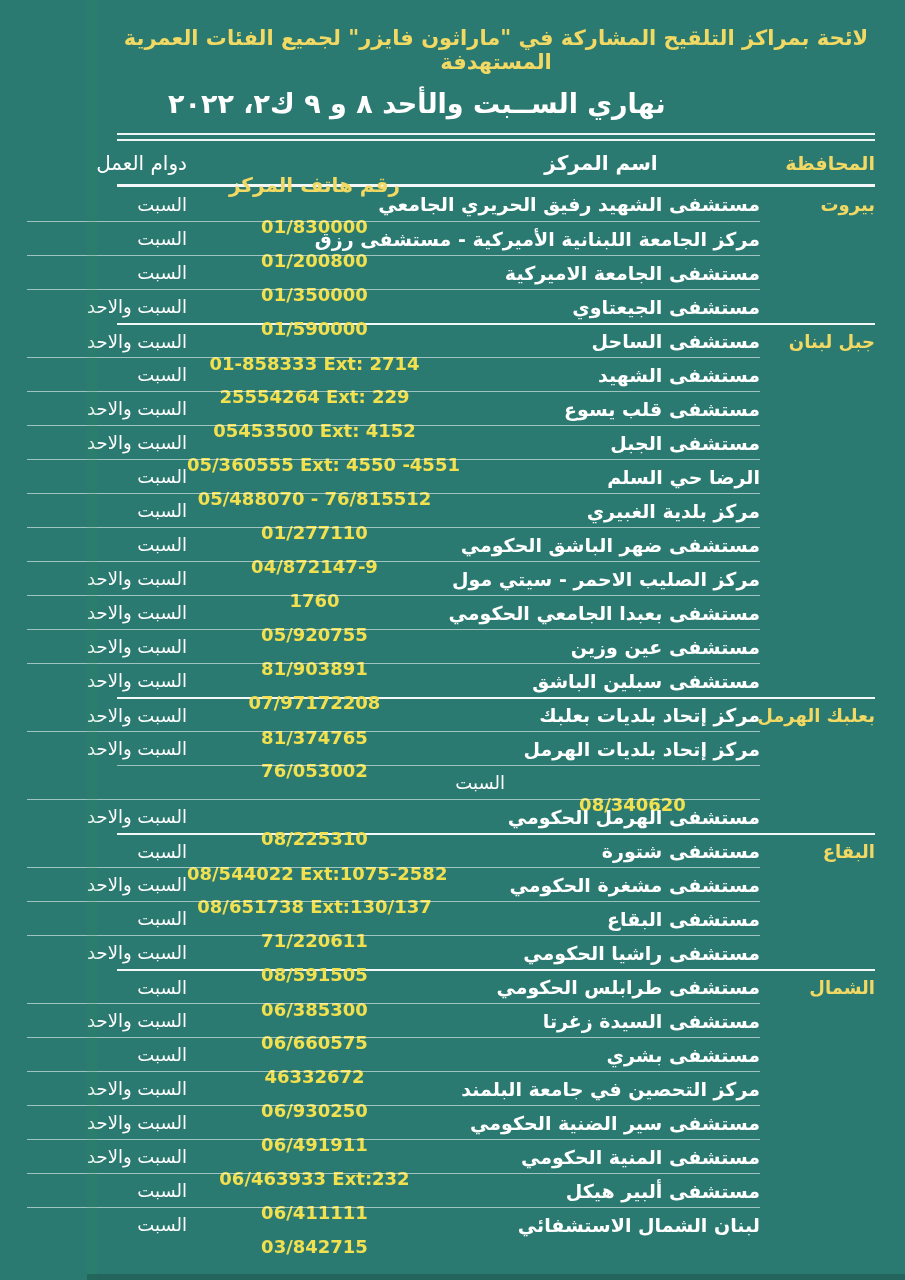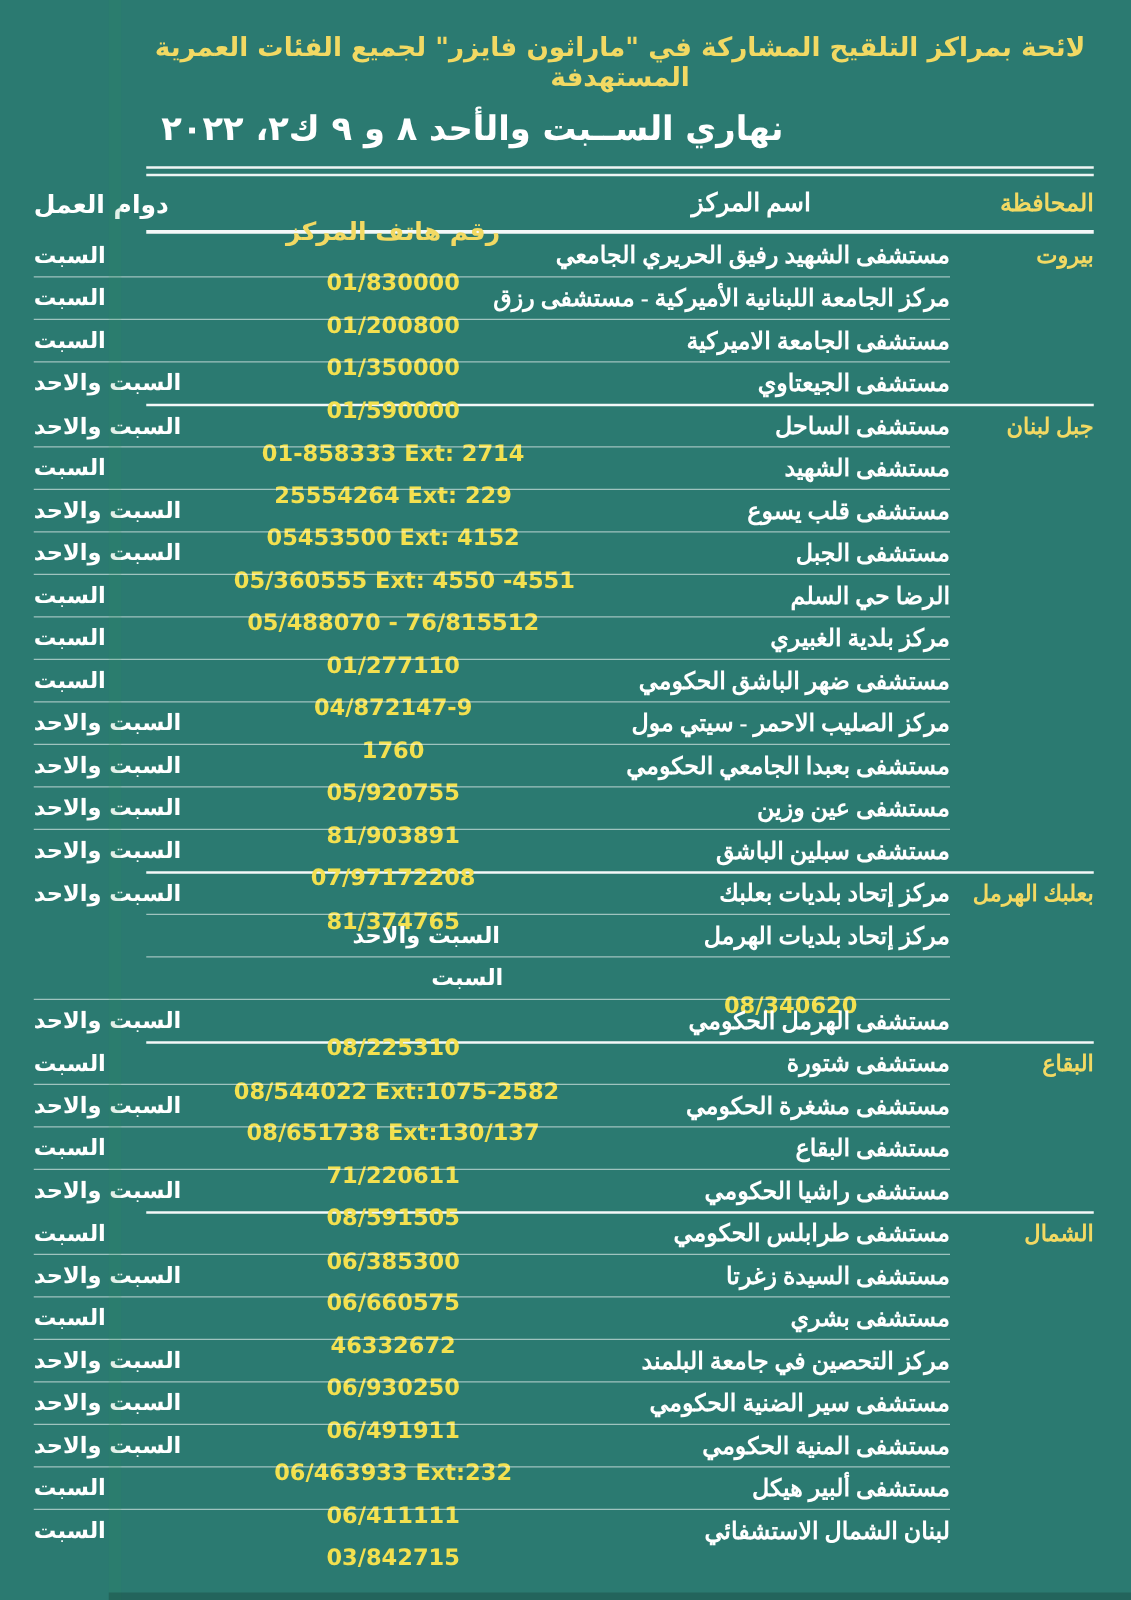--- a/index.html
+++ b/index.html
@@ -36,20 +36,21 @@
   }
   .title-line2{
     color:var(--white);
     font-size:27px;
     font-weight:bold;
     text-align:right;
     padding-left:42px;
     direction:rtl;
     margin-top:14px;
     letter-spacing:.5px;
+    margin-left:39px;
   }
   .title-line2{text-align:left;}
   .vtable{
     margin:14px 30px 0 30px;
   }
   .top-rule{height:2px;background:rgba(255,255,255,0.92);}
   .top-rule.second{margin-top:4px;}
   .row{
     display:flex;
     align-items:center;
@@ -61,21 +62,20 @@
   }
   .gov{
     width:115px;
     flex:0 0 115px;
     text-align:right;
     font-weight:bold;
     font-size:18px;
     color:var(--yellow);
     white-space:nowrap;
     overflow:visible;
-    font-family:Liberation Serif, serif;
   }
   .cells{
     flex:1;
     display:flex;
     align-items:center;
     height:100%;
   }
   .row:not(.group-start):not(.header-row) .cells{
     border-top:1px solid rgba(255,255,255,0.55);
   }
@@ -86,40 +86,39 @@
   .row.first-row .cells{border-top:none;}
   .name{
     flex:0 0 318px;
     width:318px;
     text-align:right;
     font-weight:bold;
     font-size:19px;
     color:var(--white);
     white-space:nowrap;
     overflow:visible;
-    font-family:Liberation Serif, serif;
   }
   .phone{
     flex:0 0 255px;
     width:255px;
     text-align:center;
     direction:ltr;
     unicode-bidi:isolate;
     font-size:18px;
     font-weight:bold;
     color:var(--phone-yellow);
     white-space:nowrap;
     margin-top:44px;
   }
   .day{
     flex:0 0 160px;
     width:160px;
-    text-align:left;
+    text-align:right;
     font-size:18px;
-    font-weight:bold;
+    font-weight:normal;
     color:var(--white);
     white-space:nowrap;
   }
   .header-row .gov{font-size:19px;color:var(--yellow);}
   .header-row .name{font-size:20px;color:var(--white);text-align:center;}
   .header-row .phone{font-size:20px;color:var(--yellow);direction:rtl;}
   .header-row .day{font-size:20px;color:var(--white);}
 </style>
 </head>
 <body>
@@ -287,20 +286,21 @@
       <div class="name cell">مركز إتحاد بلديات بعلبك</div>
       <div class="phone cell">81/374765</div>
       <div class="day cell">السبت والاحد</div>
     </div>
   </div>
 
   <div class="row">
     <div class="gov cell"></div>
     <div class="cells">
       <div class="name cell">مركز إتحاد بلديات الهرمل</div>
+      <div class="phone cell">76/053002</div>
       <div class="day cell">السبت والاحد</div>
     </div>
   </div>
 
   <div class="row">
     <div class="gov cell"></div>
     <div class="cells">
       <div class="phone cell">08/340620</div>
       <div class="day cell">السبت</div>
     </div>

